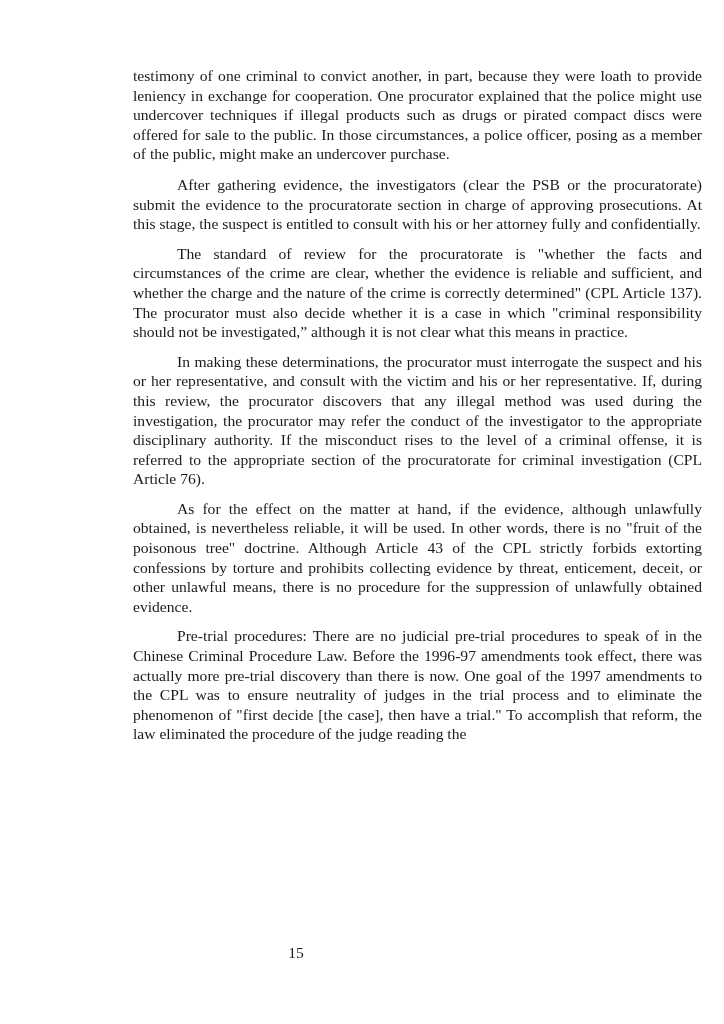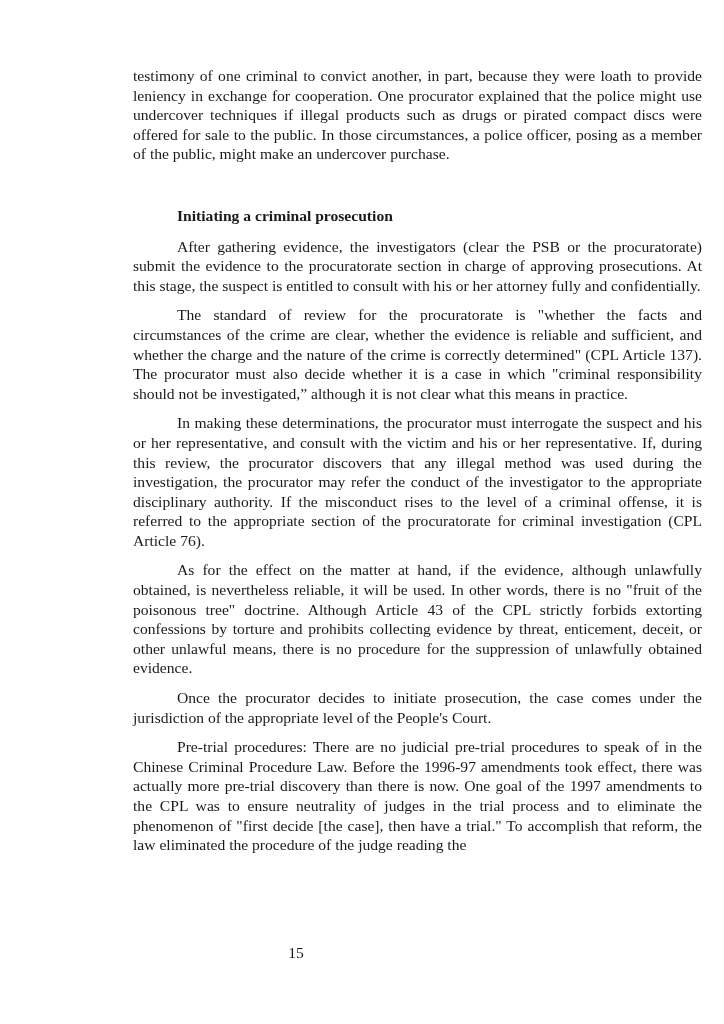--- a/index.html
+++ b/index.html
@@ -54,23 +54,21 @@
       font-size: 15.6px;
       line-height: 19.6px;
     }
   </style>
 </head>
 <body>
 
 <div class="page">
   <p>testimony of one criminal to convict another, in part, because they were loath to provide leniency in exchange for cooperation. One procurator explained that the police might use undercover techniques if illegal products such as drugs or pirated compact discs were offered for sale to the public. In those circumstances, a police officer, posing as a member of the public, might make an undercover purchase.</p>
 
-  <h2 class="heading">Initiating a criminal prosecution</h2>
 
   <p class="indent after-heading">After gathering evidence, the investigators (clear the PSB or the procuratorate) submit the evidence to the procuratorate section in charge of approving prosecutions. At this stage, the suspect is entitled to consult with his or her attorney fully and confidentially.</p>
   <p class="indent para-gap">The standard of review for the procuratorate is "whether the facts and circumstances of the crime are clear, whether the evidence is reliable and sufficient, and whether the charge and the nature of the crime is correctly determined" (CPL Article 137). The procurator must also decide whether it is a case in which "criminal responsibility should not be investigated,” although it is not clear what this means in practice.</p>
   <p class="indent para-gap">In making these determinations, the procurator must interrogate the suspect and his or her representative, and consult with the victim and his or her representative. If, during this review, the procurator discovers that any illegal method was used during the investigation, the procurator may refer the conduct of the investigator to the appropriate disciplinary authority. If the misconduct rises to the level of a criminal offense, it is referred to the appropriate section of the procuratorate for criminal investigation (CPL Article 76).</p>
   <p class="indent para-gap">As for the effect on the matter at hand, if the evidence, although unlawfully obtained, is nevertheless reliable, it will be used. In other words, there is no "fruit of the poisonous tree" doctrine. Although Article 43 of the CPL strictly forbids extorting confessions by torture and prohibits collecting evidence by threat, enticement, deceit, or other unlawful means, there is no procedure for the suppression of unlawfully obtained evidence.</p>
-  <p class="indent para-gap">Once the procurator decides to initiate prosecution, the case comes under the jurisdiction of the appropriate level of the People's Court.</p>
   <p class="indent para-gap">Pre-trial procedures: There are no judicial pre-trial procedures to speak of in the Chinese Criminal Procedure Law. Before the 1996-97 amendments took effect, there was actually more pre-trial discovery than there is now. One goal of the 1997 amendments to the CPL was to ensure neutrality of judges in the trial process and to eliminate the phenomenon of "first decide [the case], then have a trial." To accomplish that reform, the law eliminated the procedure of the judge reading the</p>
 </div>
 
 <div class="page-number">15</div>
 
 </body></html>

